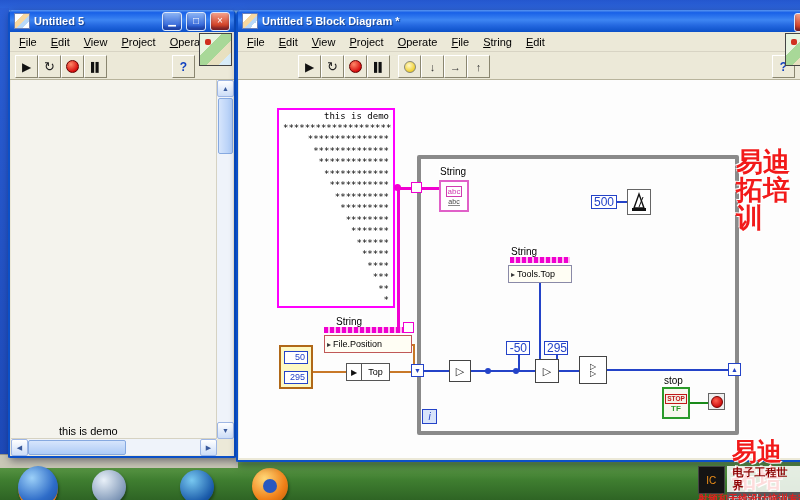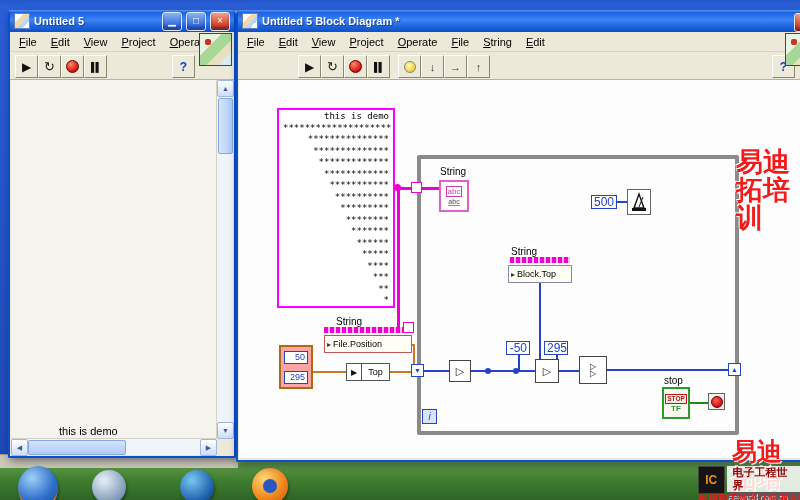--- a/index.html
+++ b/index.html
@@ -66,42 +66,42 @@
   .fn-col{flex-direction:column;font-size:8px;line-height:7px;}
   .str-term{position:absolute;left:200px;top:100px;width:30px;height:32px;background:#fff;border:2px solid #E060C8;
     display:flex;flex-direction:column;align-items:center;justify-content:center;gap:1px;box-sizing:border-box;z-index:2;}
   .abc-badge{border:1px solid #D03CB0;color:#D03CB0;font-size:8px;line-height:9px;padding:0 1px;}
   .abc-small{font-size:7px;line-height:7px;color:#444;border-bottom:1px solid #888;}
   .prop-bar{position:absolute;height:6px;background:repeating-linear-gradient(90deg,#F000D0 0 4px,#FFB8F0 4px 6px);}
   .prop-box{position:absolute;height:18px;background:#FFFEF4;border:1px solid #8A8AA8;display:flex;align-items:center;
     font-size:9px;color:#000;padding:0 2px;box-sizing:border-box;gap:2px;z-index:2;}
   .prop-pos{border-color:#C05858;}
   .prop-arrow{font-size:8px;color:#333;}
-  .cluster-const{position:absolute;left:40px;top:265px;width:34px;height:44px;border:2px solid #B06818;background:#fca5a5;
+  .cluster-const{position:absolute;left:40px;top:265px;width:34px;height:44px;border:2px solid #B06818;background:#fef9c3;
     display:flex;flex-direction:column;align-items:center;justify-content:space-around;box-sizing:border-box;z-index:2;}
   .cluster-val{border:1px solid #2443C8;color:#2443C8;background:#fff;font-size:9px;line-height:11px;width:24px;text-align:right;padding-right:2px;box-sizing:border-box;}
   .bundle{position:absolute;left:107px;top:283px;height:18px;display:flex;z-index:2;}
   .bundle-arrow{width:16px;background:#fff;border:1px solid #555;display:flex;align-items:center;justify-content:center;font-size:8px;color:#111;box-sizing:border-box;}
   .bundle-field{width:28px;background:#fff;border:1px solid #555;border-left:none;display:flex;align-items:center;justify-content:center;font-size:9px;color:#000;box-sizing:border-box;}
   .stop-term{position:absolute;left:423px;top:307px;width:28px;height:32px;border:2px solid #2A9A2A;background:#F8F7F0;
     display:flex;flex-direction:column;align-items:center;justify-content:center;gap:1px;box-sizing:border-box;z-index:2;}
   .stop-btn{border:1px solid #C01818;color:#C01818;font-size:6.5px;font-weight:bold;line-height:8px;padding:0 1px;background:#F2F0E6;}
   .stop-tf{color:#2A9A2A;font-size:8px;font-weight:bold;line-height:8px;}
   .cond-term{position:absolute;left:469px;top:313px;width:17px;height:17px;background:#EFEFEF;border:1px solid #666;
     display:flex;align-items:center;justify-content:center;box-sizing:border-box;z-index:2;}
   .cond-circle{width:10px;height:10px;border-radius:50%;background:radial-gradient(circle at 40% 35%,#FF6050,#D01010 70%,#8A0000);border:1px solid #700;}
   .i-term{position:absolute;left:183px;top:329px;width:15px;height:15px;border:1px solid #2443C8;background:#D8E4FA;
     color:#2443C8;font-size:10px;font-style:italic;display:flex;align-items:center;justify-content:center;box-sizing:border-box;z-index:2;}
   .wait-node{position:absolute;left:388px;top:109px;z-index:2;}
   
   .wm{position:absolute;color:#F21A1A;font-weight:bold;text-shadow:1px 1px 0 #FFF,-1px -1px 0 #FFF;z-index:50;word-break:break-all;}
   .wm-side{left:736px;top:148px;width:64px;font-size:27px;line-height:28px;}
   .wm-bottom{left:732px;top:438px;width:68px;font-size:25px;line-height:27px;}
   .ee-logo{position:absolute;left:698px;top:466px;display:flex;gap:2px;z-index:51;}
-  .ee-ic{width:26px;height:26px;background:#141414;color:#F09018;border:1px solid #444;font-size:12px;font-weight:bold;
+  .ee-ic{width:26px;height:26px;background:#141414;color:#F09018;border:1px solid #444;font-size:10px;font-weight:normal;
     display:flex;align-items:center;justify-content:center;}
   .ee-col{display:flex;flex-direction:column;}
   .ee-title{font-size:11px;font-weight:bold;color:#8B0000;background:rgba(255,255,255,.85);padding:0 6px;line-height:13px;}
   .ee-url{font-size:8.5px;color:#fff;background:#58585A;padding:1px 2px;line-height:10px;}
   .ee-tag{position:absolute;left:698px;top:492px;font-size:10px;font-weight:bold;color:#E02020;white-space:nowrap;z-index:51;}
   
   .desk-left{position:absolute;left:0;top:8px;width:9px;height:448px;background:linear-gradient(180deg,#2B5FD6,#1E4AB8);}
   .desk-gray{position:absolute;left:0;top:454px;width:238px;height:13px;background:#C9C7B6;border-top:1px solid #9A9888;}
   .desk-icon{position:absolute;border-radius:50%;box-shadow:1px 2px 3px rgba(0,0,0,.4);z-index:2;}
   .di-1{left:18px;top:466px;width:40px;height:40px;background:radial-gradient(circle at 35% 30%,#9CD0F8,#2E6CC8 60%,#1A4FA0);border-bottom:4px solid #F07818;}
@@ -279,21 +279,21 @@
           <path d="M7 19 L12 5 L17 19 Z" fill="none" stroke="#111" stroke-width="1.4"></path>
           <line x1="12" y1="18" x2="16" y2="8" stroke="#111"></line>
           <rect x="5" y="19" width="14" height="3" fill="#111"></rect>
         </svg>
       </div>
 
       <div class="dlabel" style="left:271px;top:166px;">String</div>
       <div class="prop-bar" style="left:271px;top:177px;width:60px;"></div>
       <div class="prop-box" style="left:269px;top:185px;width:64px;">
         <span class="prop-arrow">▸</span>
-        <span>Block.Top</span>
+        <span>Tools.Top</span>
       </div>
       <div class="wire w-blue" style="left:300px;top:203px;width:2px;height:78px;"></div>
 
       <div class="iconst" style="left:267px;top:261px;width:24px;">-50</div>
       <div class="iconst" style="left:305px;top:261px;width:24px;">295</div>
       <div class="wire w-blue" style="left:279px;top:275px;width:2px;height:16px;"></div>
       <div class="wire w-blue" style="left:317px;top:275px;width:2px;height:6px;"></div>
 
       <div class="tunnel" style="left:172px;top:284px;">
           <span>▼</span>

